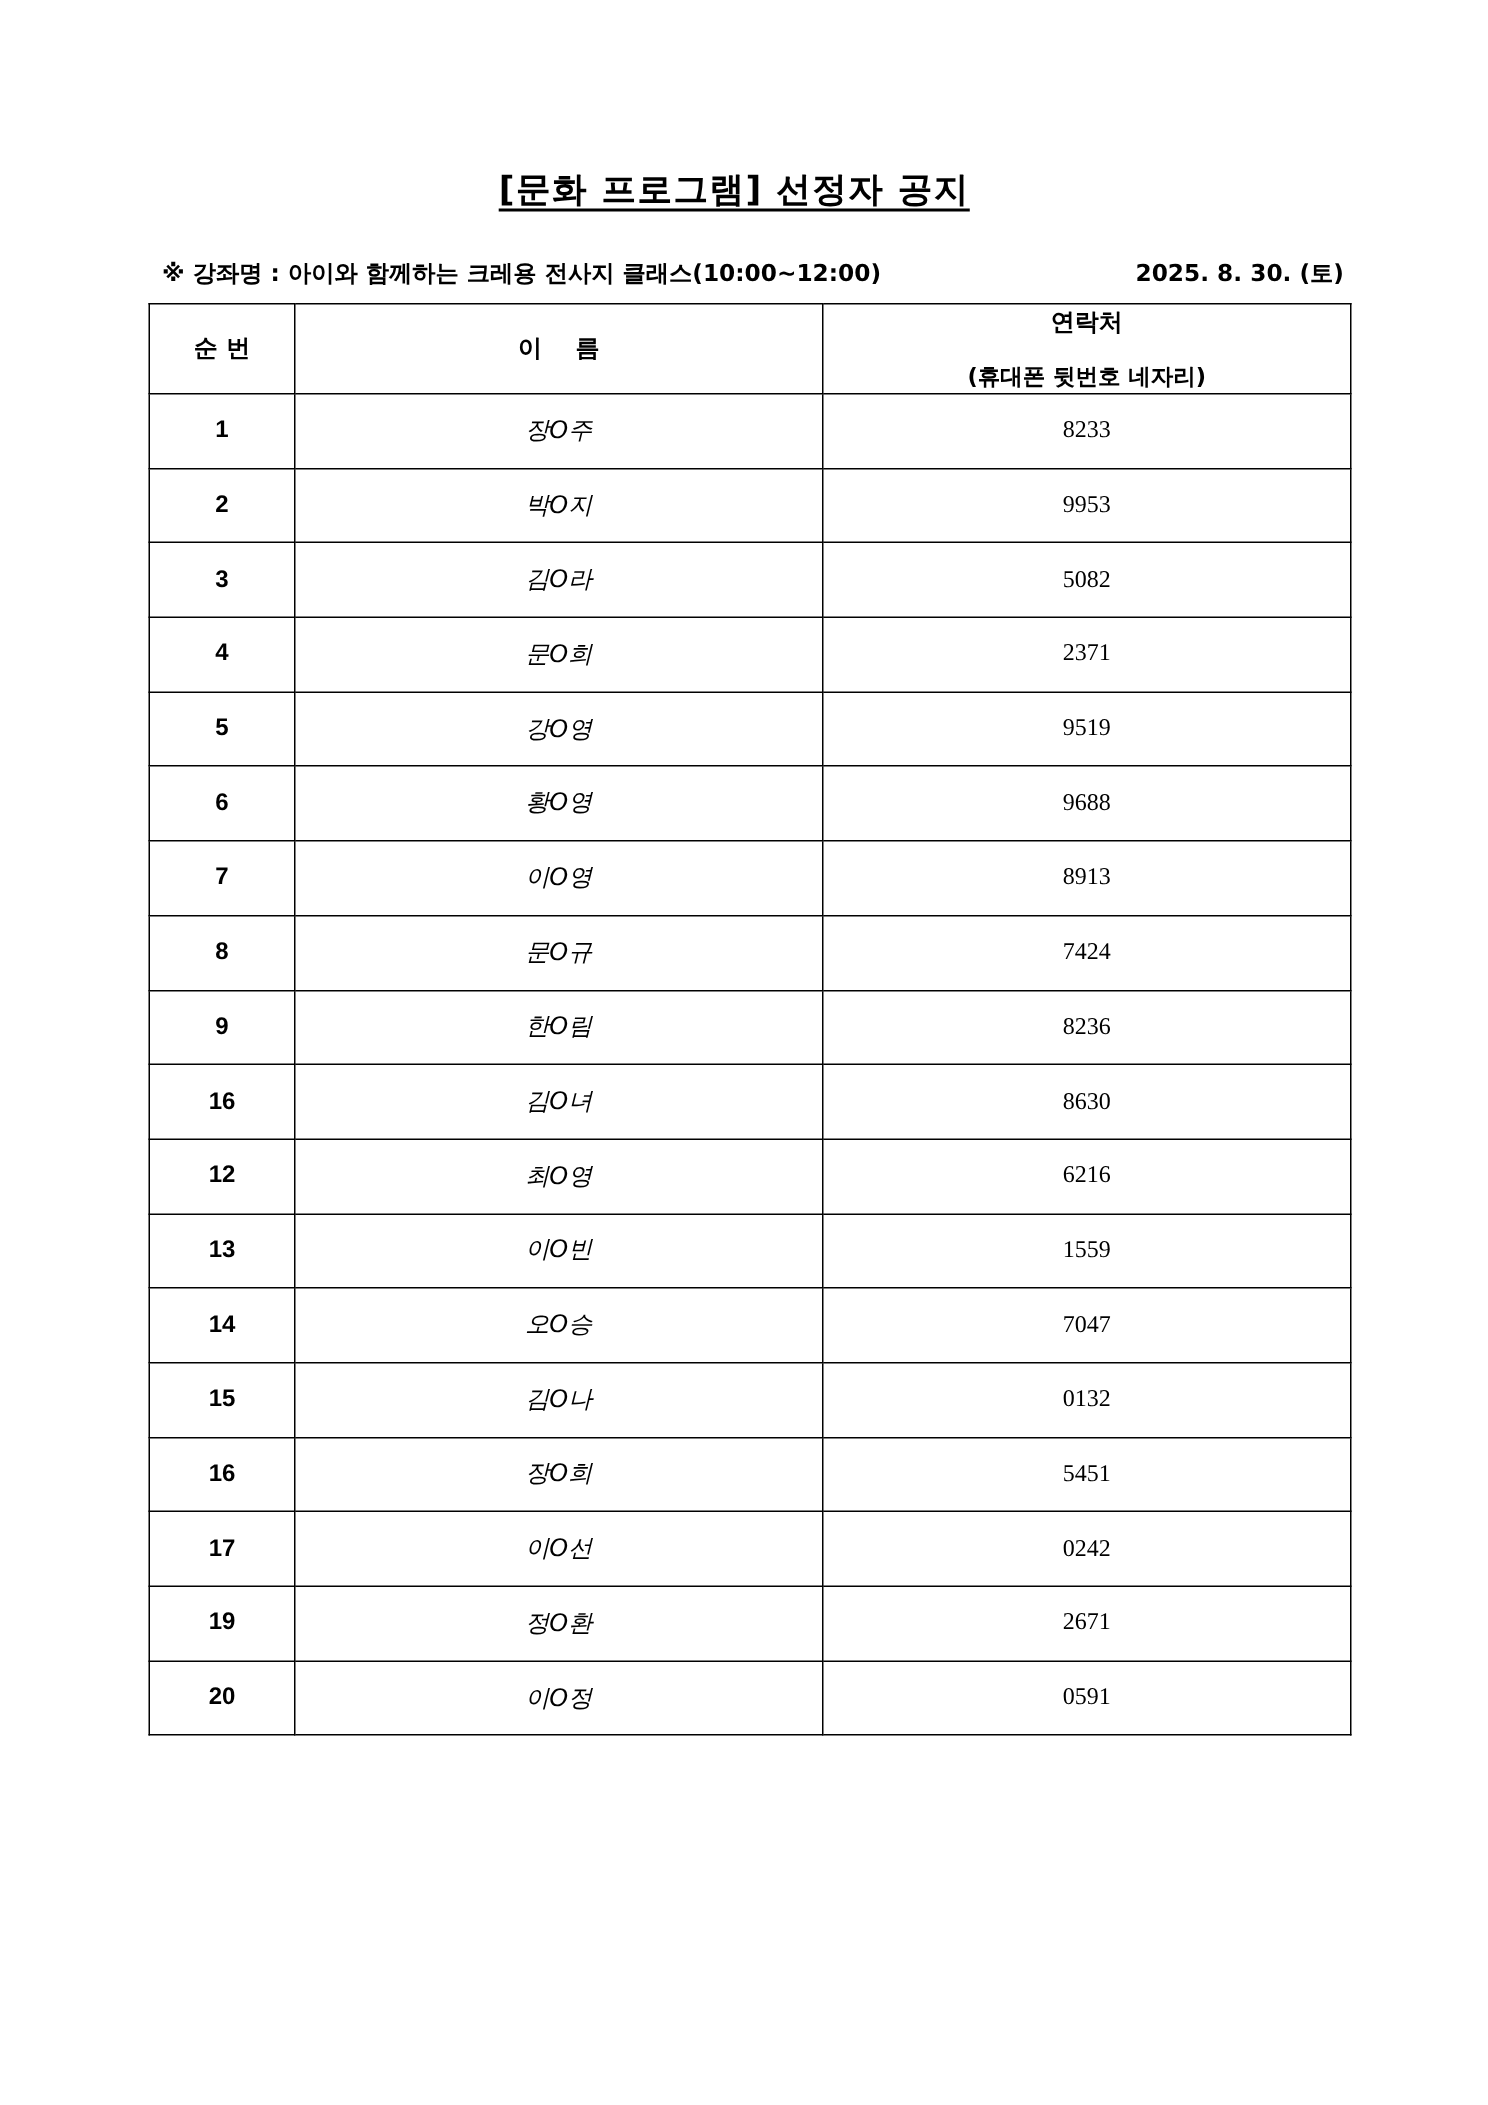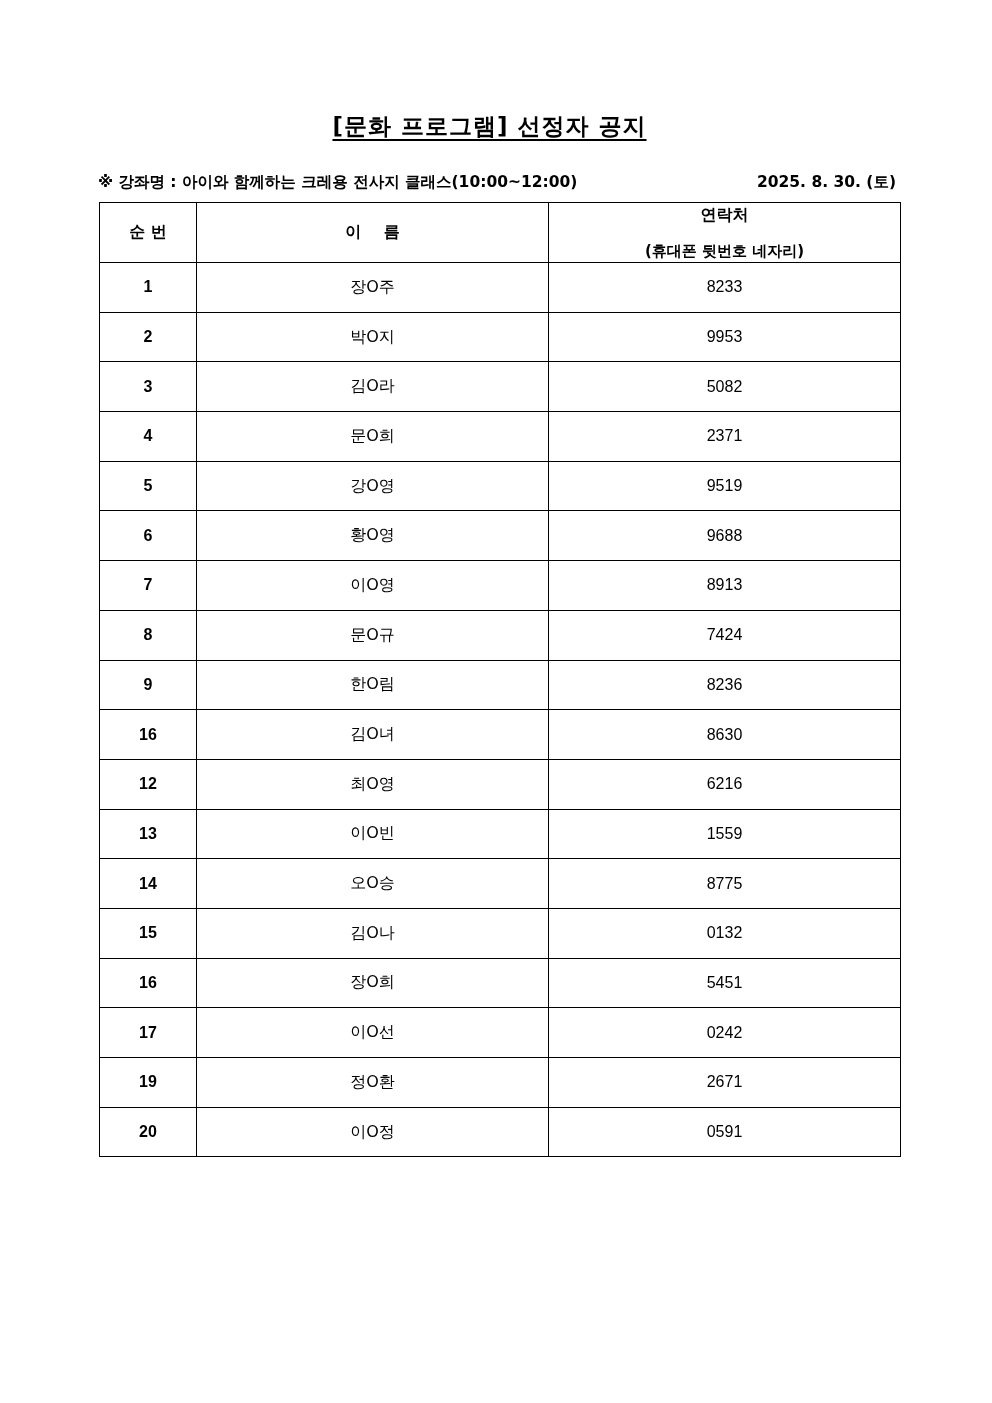--- a/index.html
+++ b/index.html
@@ -1,29 +1,29 @@
 <!DOCTYPE html>
 <html><head>
   <meta charset="utf-8">
   <style>
     html, body { margin: 0; padding: 0; background: #ffffff; }
     body { width: 992px; height: 1403px; position: relative; overflow: hidden; font-family: "DejaVu Sans", "Liberation Sans", sans-serif; color: #000; }
     .title { position: absolute; top: 111px; left: 0; width: 979px; text-align: center; }
     .title span { font-size: 23px; font-weight: bold; text-decoration: underline; text-underline-offset: 5px; text-decoration-thickness: 2px; letter-spacing: 1px; }
     .subline { position: absolute; top: 172px; left: 96px; width: 800px; height: 24px; font-size: 15.5px; font-weight: bold; }
-    .subline .course { position: absolute; left: 2px; top: 0; white-space: nowrap; }
+    .subline .course { position: absolute; left: 12px; top: 0; white-space: nowrap; }
     .subline .date { position: absolute; right: 0; top: 0; white-space: nowrap; }
     table.roster { position: absolute; top: 202px; left: 99px; width: 801px; border-collapse: collapse; table-layout: fixed; }
     table.roster th, table.roster td { border: 1px solid #000; text-align: center; vertical-align: middle; padding: 0; }
     table.roster th { height: 59px; font-weight: bold; font-size: 16px; }
     table.roster th .sub { display: block; font-size: 15px; margin-top: 16px; }
     table.roster td { height: 48.7px; font-size: 16px; }
     td.num { font-family: "Liberation Sans", sans-serif; font-weight: bold; font-size: 17px; }
-    td.name { font-size: 16px; }
-    td.phone { font-family: Liberation Sans, sans-serif; font-size: 16px; margin-top: 20px; }
+    td.name { font-size: 16px; font-style: italic; }
+    td.phone { font-family: Liberation Serif, serif; font-size: 16px; margin-top: 20px; }
     col.c1 { width: 97px; } col.c2 { width: 352px; } col.c3 { width: 352px; }
   </style>
 </head>
 <body>
 
 <div class="title">
   <span>[문화 프로그램] 선정자 공지</span>
 </div>
 
 <div class="subline">
@@ -104,21 +104,21 @@
         <td class="phone">6216</td>
       </tr>
       <tr>
         <td class="num">13</td>
         <td class="name">이O빈</td>
         <td class="phone">1559</td>
       </tr>
       <tr>
         <td class="num">14</td>
         <td class="name">오O승</td>
-        <td class="phone">8775</td>
+        <td class="phone">7047</td>
       </tr>
       <tr>
         <td class="num">15</td>
         <td class="name">김O나</td>
         <td class="phone">0132</td>
       </tr>
       <tr>
         <td class="num">16</td>
         <td class="name">장O희</td>
         <td class="phone">5451</td>

